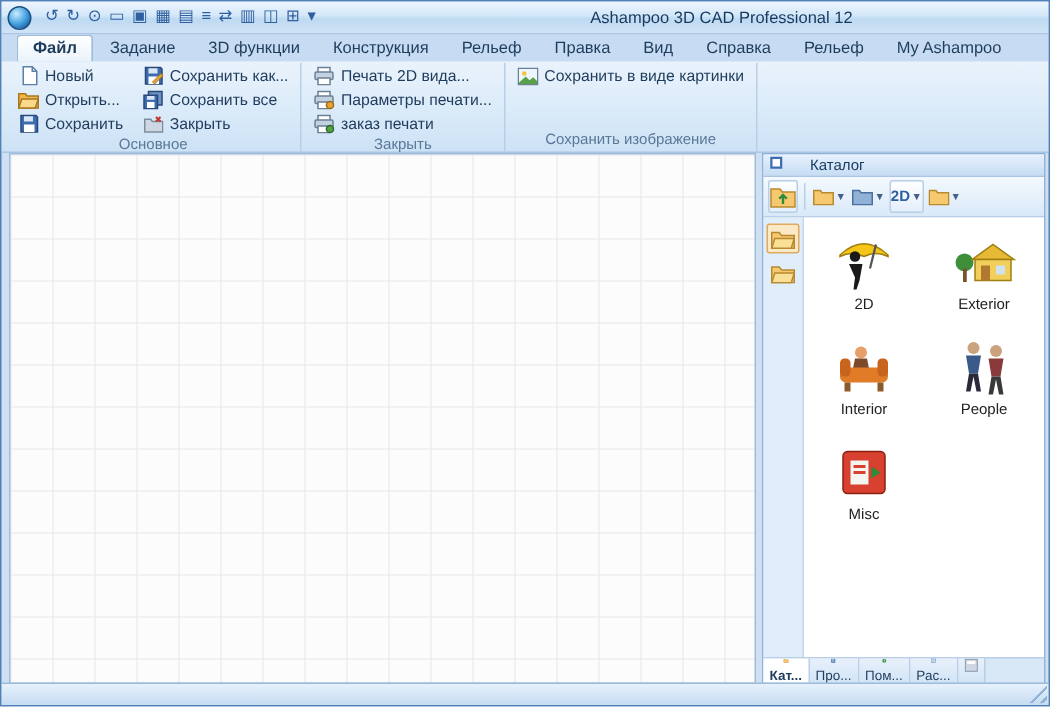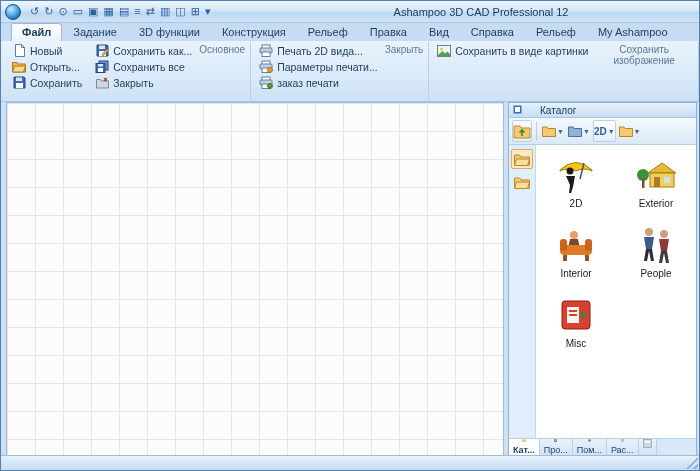--- a/index.html
+++ b/index.html
@@ -24,21 +24,21 @@
   
   .tabrow { position:absolute; top:22px; left:0; right:0; height:18px;
     background:#c7dcf2; display:flex; align-items:flex-end; padding-left:10px; }
   .tab { font-size:11px; color:#1e3c5c; padding:2px 10px 3px; border:1px solid transparent;
     border-bottom:none; border-radius:3px 3px 0 0; white-space:nowrap; cursor:default; }
   .tab.active { background:linear-gradient(#ffffff,#eaf3fb); border-color:#9ebcd9; font-weight:bold;margin-top:28px; }
   
   .ribbon { position:absolute; top:40px; left:0; right:0; height:61px;
     background:linear-gradient(#eaf3fc,#d6e8f8 70%,#cde2f5); border-bottom:1px solid #a8c5e3;
     display:flex; align-items:stretch; padding:1px 0 0 3px; }
-  .rgroup { display:flex; flex-direction:row; border-right:1px solid #b9cfe8; padding:1px 3px 0; }
+  .rgroup { display:flex; flex-direction:column; border-right:1px solid #b9cfe8; padding:1px 3px 0; }
   .rg-buttons { display:flex; gap:3px; flex:1; }
   .rg-col { display:flex; flex-direction:column; gap:1px; }
   .rbtn { display:flex; align-items:center; gap:4px; height:15px; padding:0 4px;
     font-size:10.5px; color:#1e3c5c; border:1px solid transparent; border-radius:2px;
     white-space:nowrap; cursor:default; }
   .rbtn.hl { border-color:#e0a95c; background:linear-gradient(#fdf4e0,#fbe2ae); }
   .ric { width:14px; height:14px; display:flex; align-items:center; justify-content:center; flex:0 0 auto; }
   .rg-label { text-align:center; font-size:10px; color:#5a7898; padding:1px 2px 2px; }
   
   .canvas { position:absolute; top:101px; left:5px; width:498px; height:354px;

